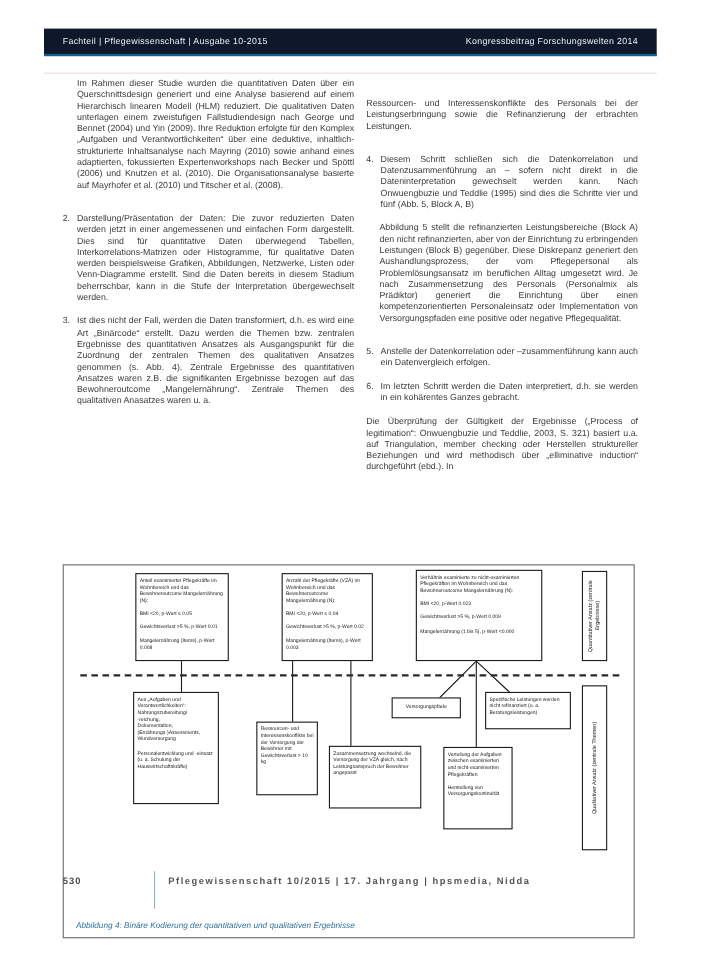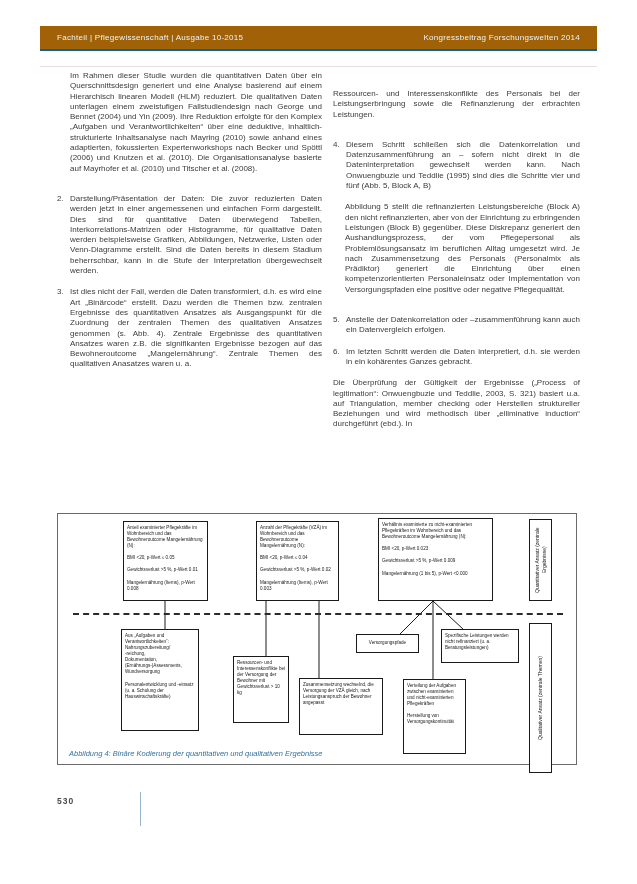--- a/index.html
+++ b/index.html
@@ -3,39 +3,39 @@
 <meta charset="utf-8">
 <style>
   html,body{margin:0;padding:0;background:#ffffff;}
   .page{
     position:relative;width:637px;height:884px;background:#ffffff;overflow:hidden;
     font-family:"Liberation Sans",sans-serif;color:#3b3b3b;
   }
   
   .header-bar{
     position:absolute;left:40px;top:26px;width:557px;height:25px;
-    background:#a16207;border-bottom:2px solid #11608f;
+    background:#0f172a;border-bottom:2px solid #11608f;
     display:flex;align-items:center;justify-content:space-between;
     padding:0 17px;box-sizing:border-box;
     color:#eaf3fa;font-size:8px;letter-spacing:.3px;
   }
   .scan-line{position:absolute;left:40px;top:66px;width:557px;height:1px;background:#e9dcdc;}
   
   .col{position:absolute;font-size:8px;line-height:10.3px;text-align:justify;}
   .col-left{left:57px;top:71px;width:265px;}
   .col-right{left:333px;top:69px;width:247px;margin-top:20px;}
   .para{margin:0 0 11px 0;white-space:normal;}
   .para.indent{margin-left:13px;}
   .li{display:flex;margin:0 0 11px 0;}
   .num{flex:0 0 13px;}
   .litext{flex:1;margin:0;}
   .gap-lg{margin-bottom:20px;}
   
   .figure{
-    position:absolute;left:57px;top:513px;width:520px;height:252px;
+    position:absolute;left:57px;top:513px;width:520px;height:340px;
     border:1px solid #6a6a6a;box-sizing:border-box;background:#fff;
   }
   .connectors{position:absolute;left:0;top:0;width:520px;height:280px;}
   .dashed{position:absolute;left:15px;top:99px;width:490px;height:0;border-top:2px dashed #2a2a2a;}
   .dbox{
     position:absolute;border:1px solid #1a1a1a;box-sizing:border-box;background:#fff;
     font-size:4.6px;line-height:1.32;padding:3px 3px;color:#1a1a1a;
     white-space:pre-line;overflow:hidden;
   }
   .vlabel{
@@ -145,15 +145,16 @@
 Herstellung von Versorgungskontinuität</div>
     <div class="dbox" style="left:383px;top:115px;width:78px;height:34px;">Spezifische Leistungen werden nicht refinanziert (u. a. Beratungsleistungen)</div>
     <div class="vlabel" style="left:471px;top:109px;width:23px;height:150px;">Qualitativer Ansatz (zentrale Themen)</div>
 
     <div class="fig-caption">Abbildung 4: Binäre Kodierung der quantitativen und qualitativen Ergebnisse</div>
   </div>
 
   <div class="footer">
     <span class="pagenum">530</span>
     <span class="frule"></span>
+    <span class="ftext">Pflegewissenschaft 10/2015 | 17. Jahrgang | hpsmedia, Nidda</span>
   </div>
 
 </div>
 
 </body></html>

